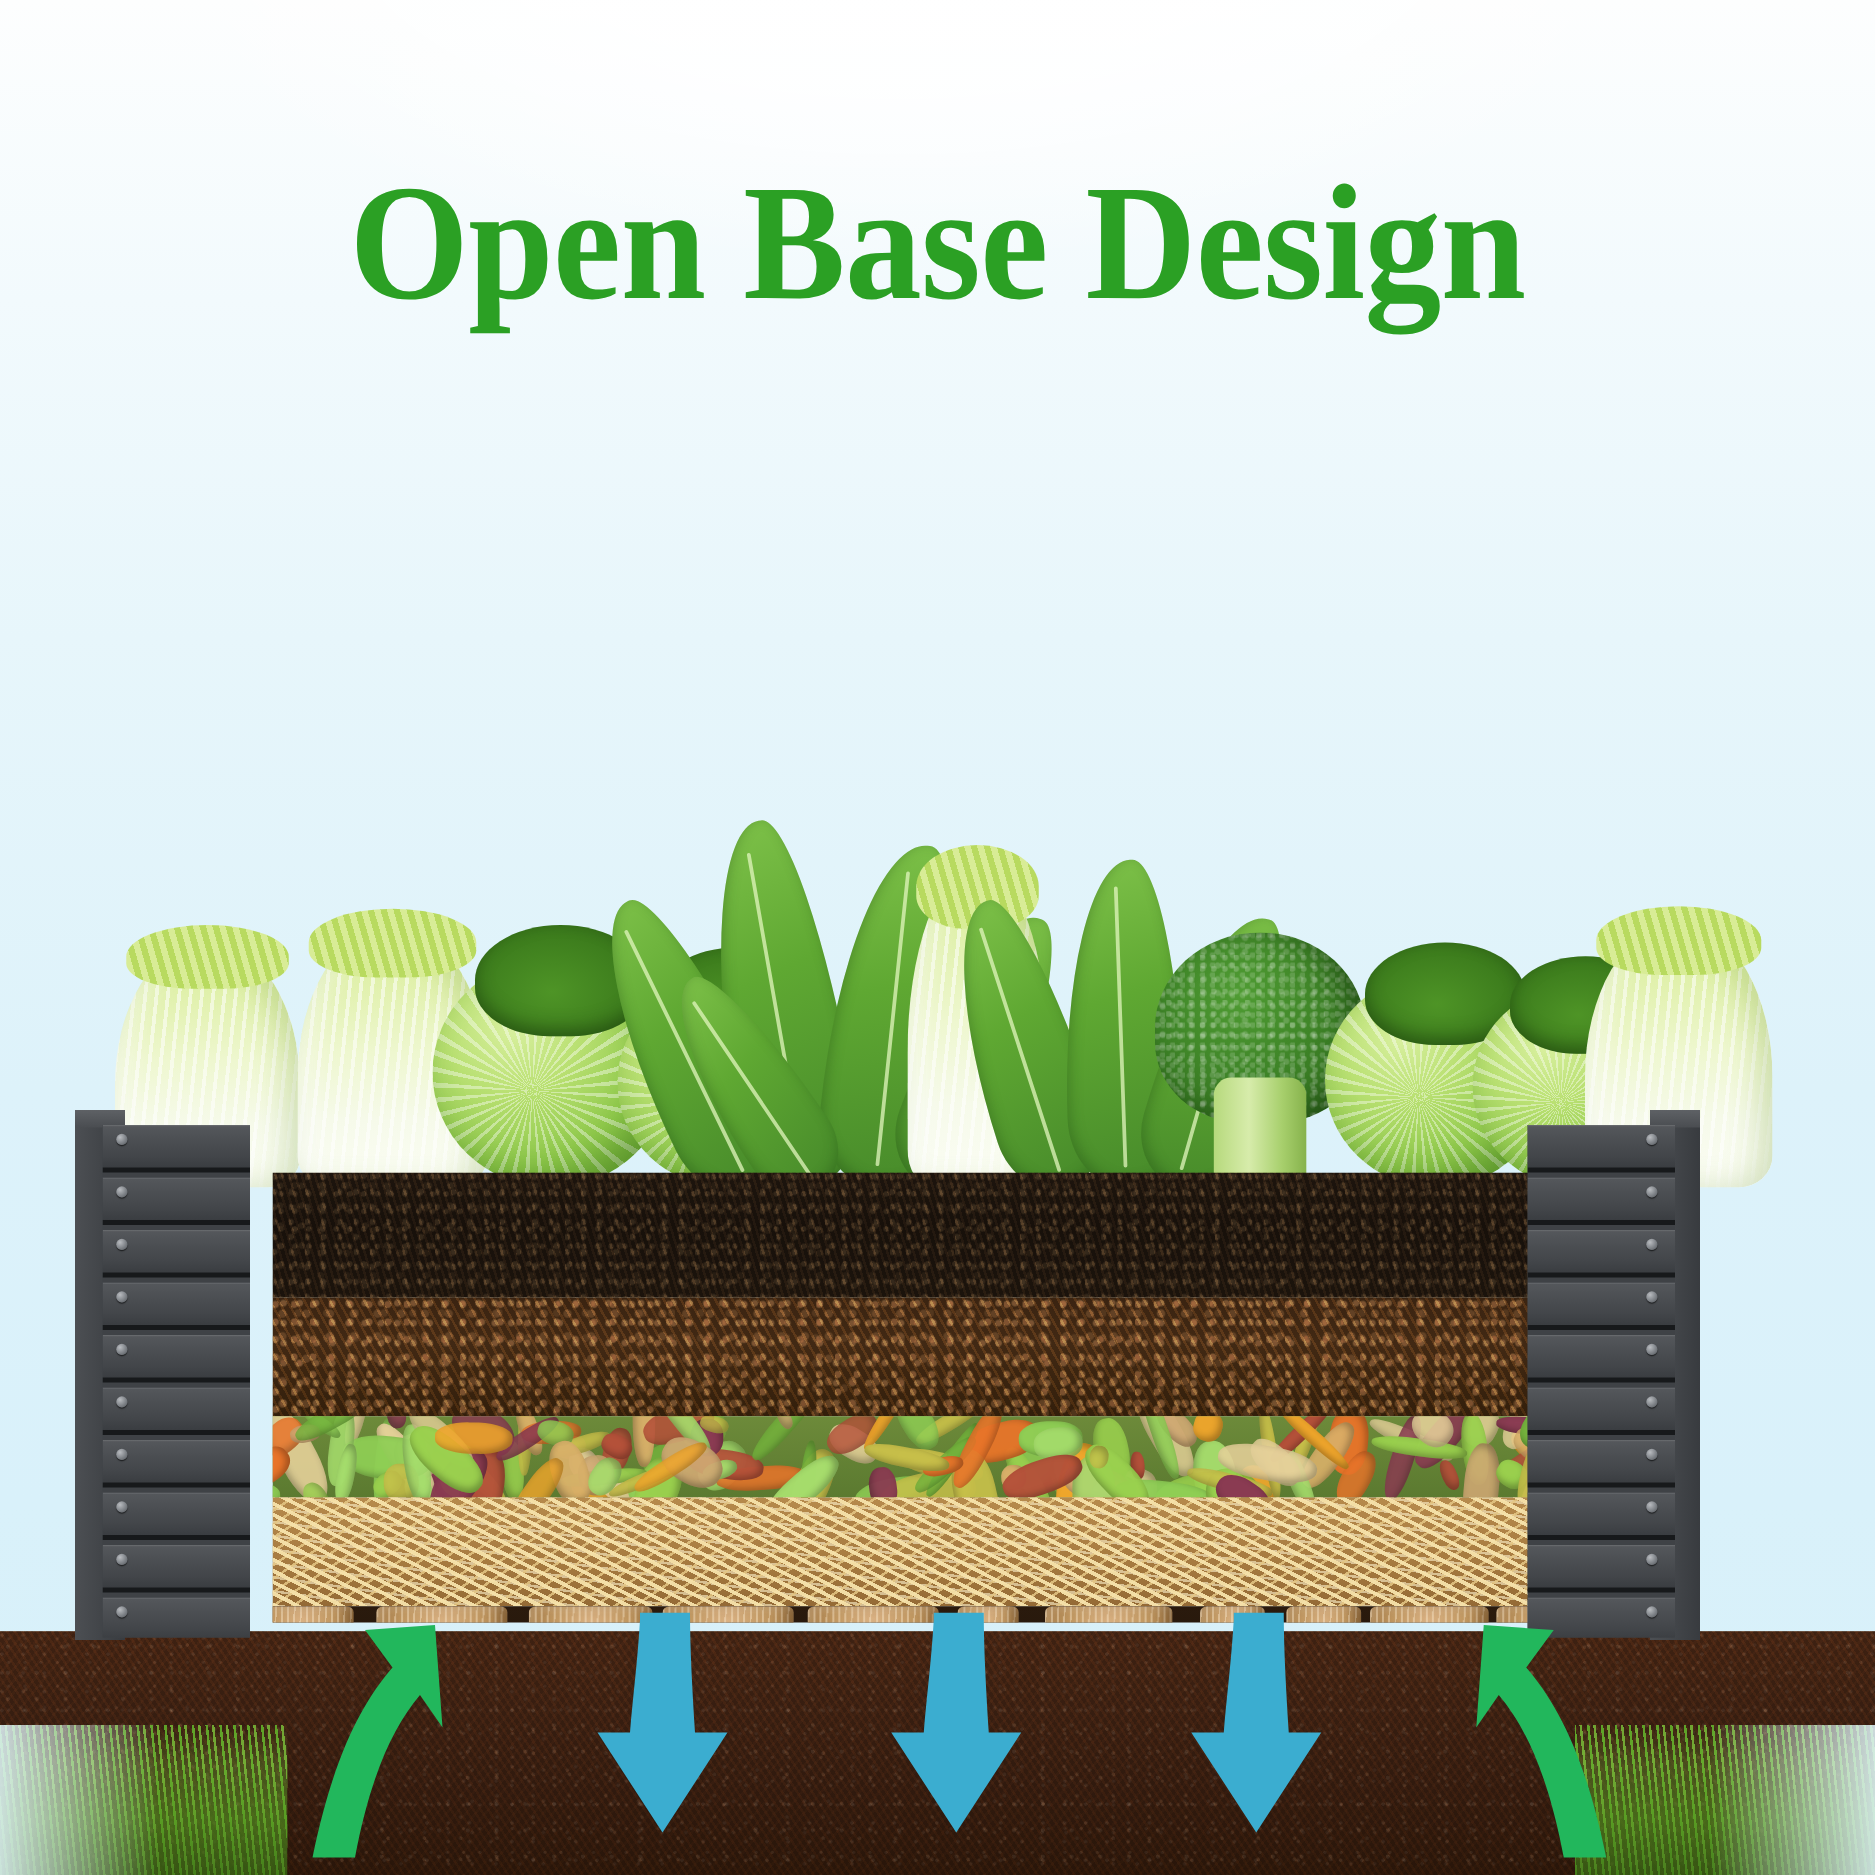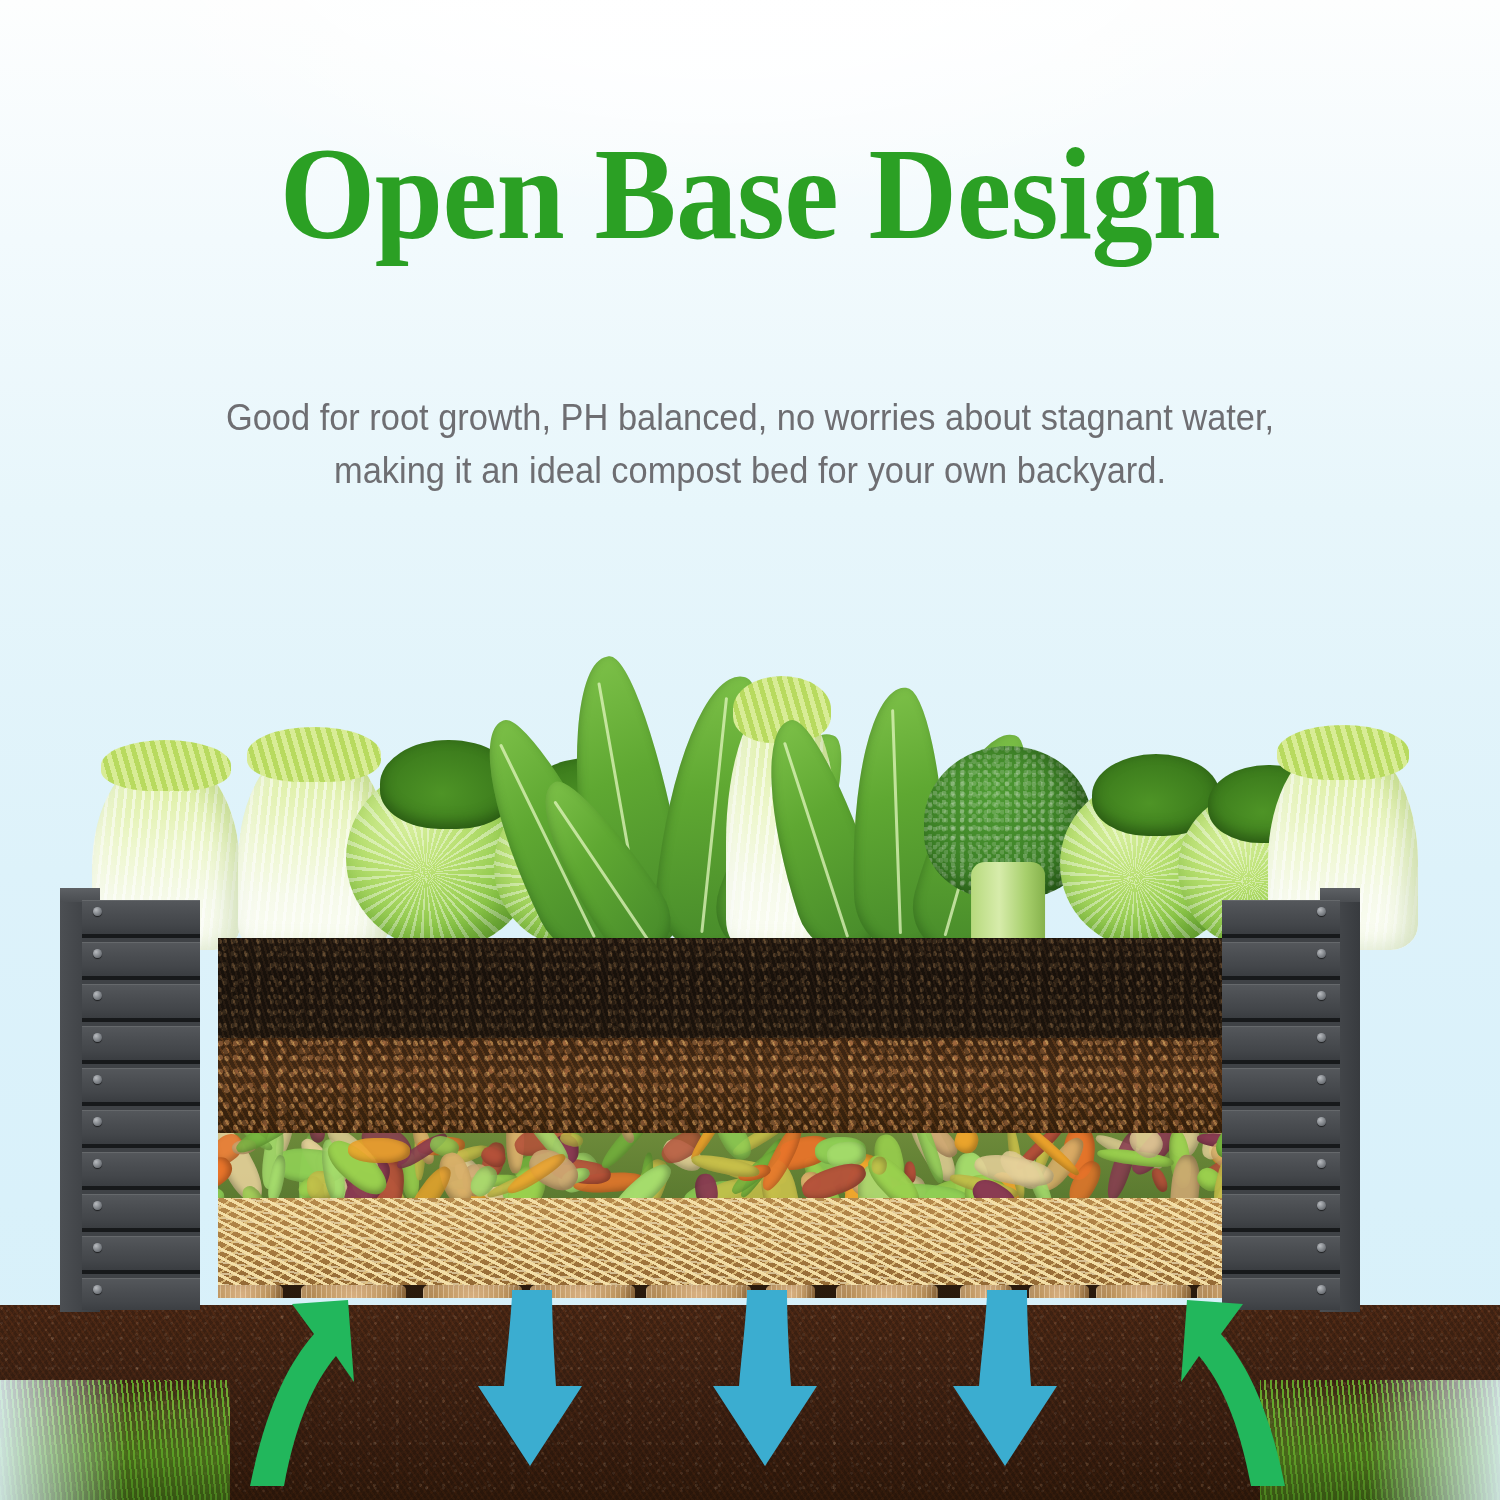--- a/index.html
+++ b/index.html
@@ -252,24 +252,20 @@
   
 </style>
 </head>
 <body>
 
 <div id="stage">
 
   <div class="sky"></div>
 
   <div class="title">Open Base Design</div>
-  <div class="subtitle">
-    <span>Good for root growth, PH balanced, no worries about stagnant water,</span>
-    <span>making it an ideal compost bed for your own backyard.</span>
-  </div>
 
   <div class="ground-soil"></div>
 
   <div class="grass left">
     <div class="blades"></div>
     <div class="wash"></div>
     <div class="fade"></div>
   </div>
   <div class="grass right">
     <div class="blades"></div>

